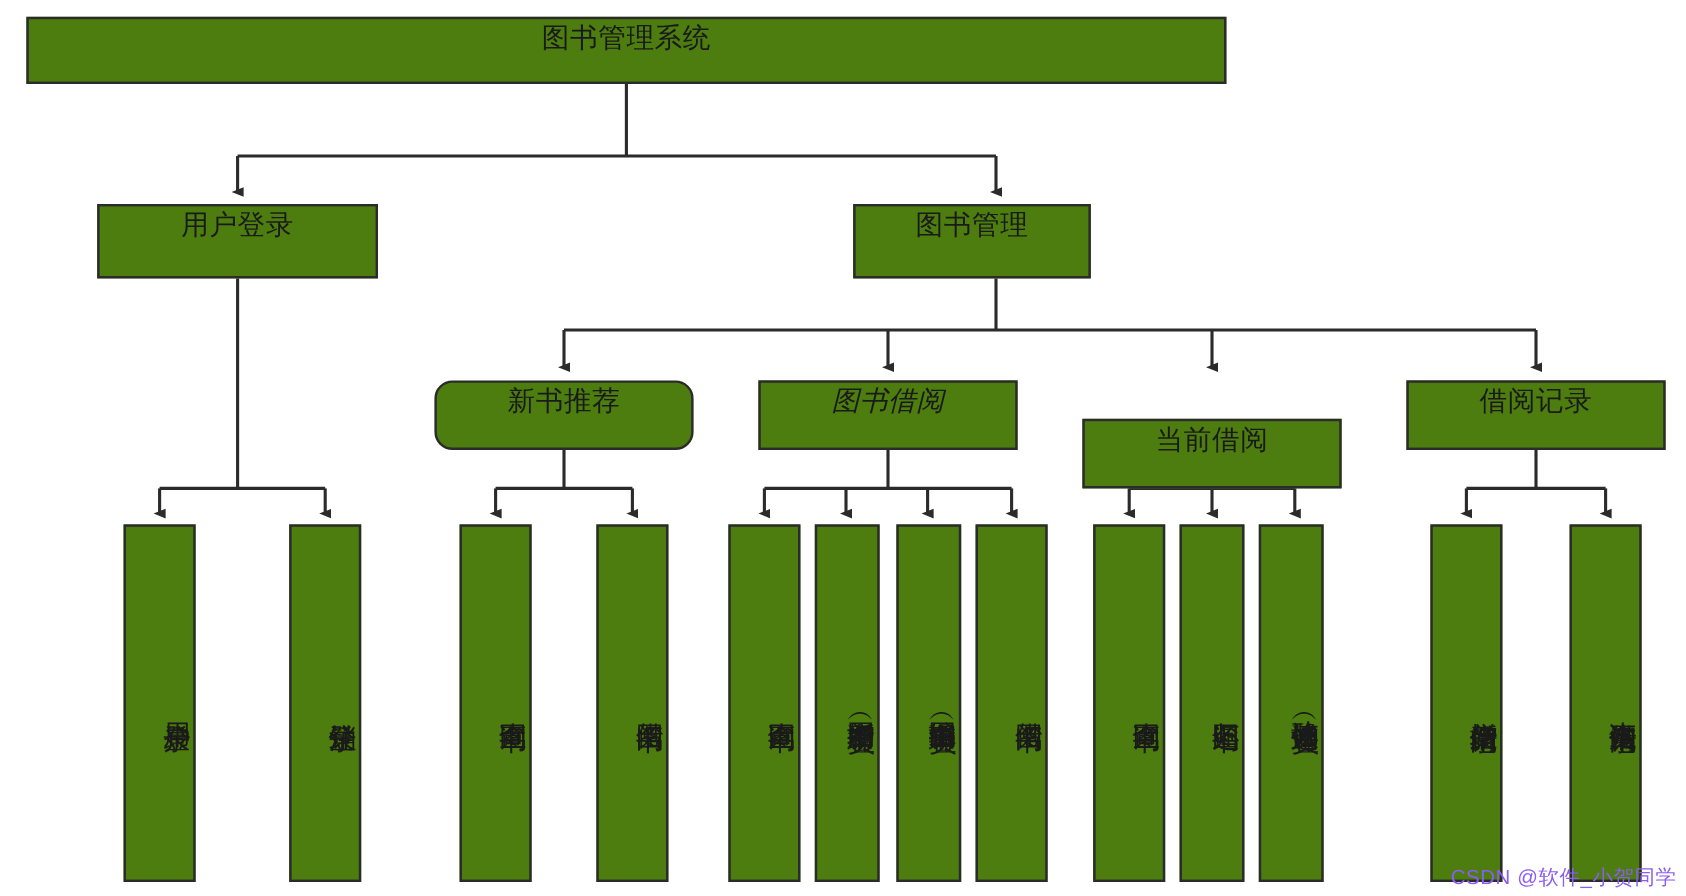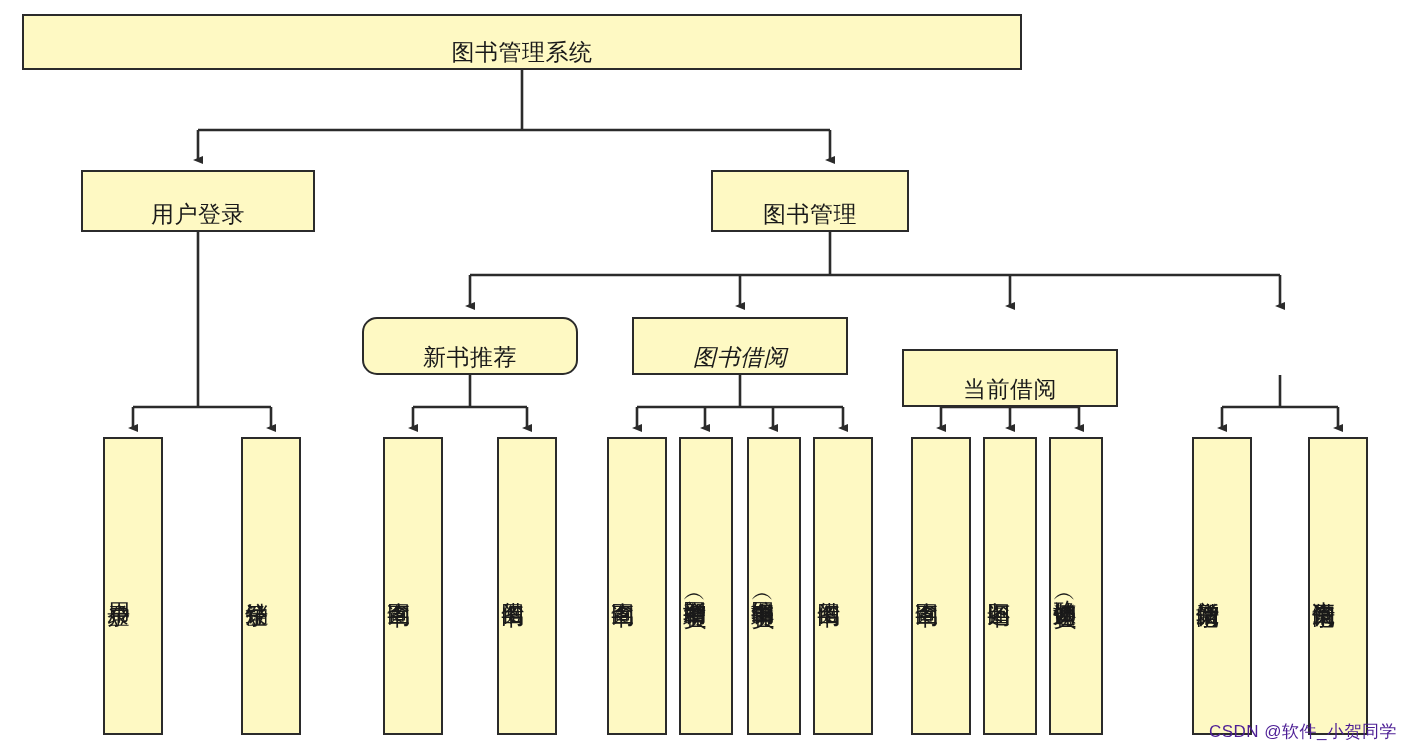--- a/index.html
+++ b/index.html
@@ -22,23 +22,23 @@
     left: 0;
     top: 0;
     width: 1405px;
     height: 747px;
     pointer-events: none;
   }
   .node {
     position: absolute;
     box-sizing: border-box;
     border: 2.5px solid #2b2b2b;
-    background: #fef9c3;
+    background: #4d7c0f;
     display: flex;
-    align-items: flex-end;
+    align-items: flex-start;
     justify-content: center;
     color: #1a1a1a;
   }
   .node.h {
     font-size: 23px;
     letter-spacing: 0.5px;
   }
   .node.v {
     writing-mode: vertical-rl;
     text-orientation: upright;
@@ -51,21 +51,21 @@
   .node.v .vtext {
     writing-mode: vertical-rl;
     text-orientation: upright;
     display: block;
   }
   #watermark {
     position: absolute;
     right: 8px;
     bottom: 4px;
     font-size: 17px;
-    color: #4c1d95;
+    color: #8b5cf6;
     white-space: nowrap;
     letter-spacing: 0.5px;
   }
 </style>
 </head>
 <body>
 
 <div id="canvas">
 
   <svg id="edges" viewBox="0 0 1405 747" width="1405" height="747">
@@ -132,20 +132,23 @@
 
   <div class="node h" style="left:362px; top:317px; width:216px; height:58px;border-radius:15px;">
     <span>新书推荐</span>
   </div>
   <div class="node h" style="left:632px; top:317px; width:216px; height:58px;font-style:italic;">
     <span>图书借阅</span>
   </div>
   <div class="node h" style="left:902px; top:317px; width:216px; height:58px;margin-top:32px;">
     <span>当前借阅</span>
   </div>
+  <div class="node h" style="left:1172px; top:317px; width:216px; height:58px;">
+    <span>借阅记录</span>
+  </div>
 
   <div class="node v" style="left:103px; top:437px; width:60px; height:298px;">
     <span class="vtext">用户登录</span>
   </div>
   <div class="node v" style="left:241px; top:437px; width:60px; height:298px;">
     <span class="vtext">注销登录</span>
   </div>
 
   <div class="node v" style="left:383px; top:437px; width:60px; height:298px;">
     <span class="vtext">查询图书</span>

